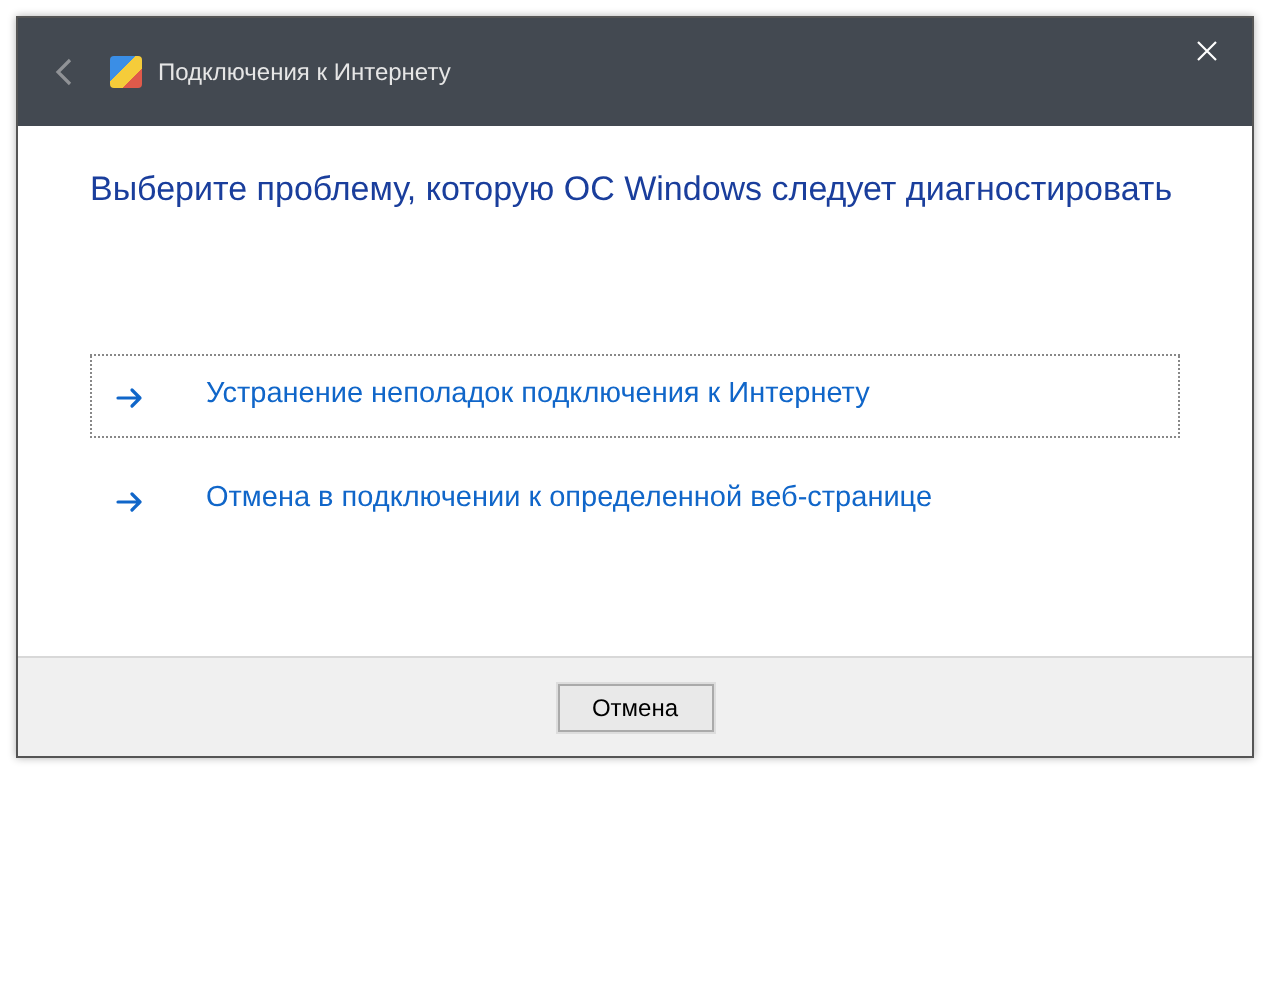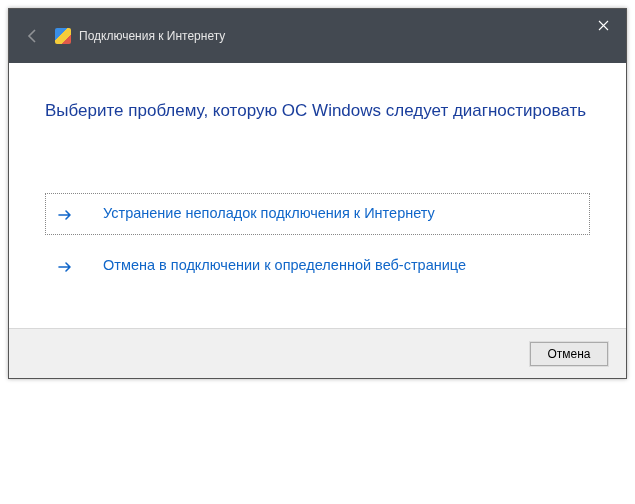--- a/index.html
+++ b/index.html
@@ -49,21 +49,21 @@
   .close-btn {
     position: absolute;
     right: 0; top: 0;
     width: 46px; height: 32px;
     display: flex; align-items: center; justify-content: center;
     color: #fff;
     cursor: pointer;
   }
   .content {
     flex: 1;
-    padding: 38px 36px 0 36px;
+    padding: 22px 36px 0 36px;
     display: flex;
     flex-direction: column;
     border-radius: 30px;
   }
   .heading {
     color: #1a3e9c;
     font-size: 17px;
     font-weight: 400;
     margin-bottom: 72px;
   }
@@ -98,21 +98,21 @@
     color: #6a6a6a;
     font-size: 11.5px;
     margin-top: 2px;
   }
   .footer {
     height: 50px;
     border-top: 1px solid #d8d8d8;
     background: #f0f0f0;
     display: flex;
     align-items: center;
-    justify-content: flex-end;
+    justify-content: center;
     padding: 0 18px;
   }
   .btn-cancel {
     min-width: 78px;
     height: 24px;
     font-size: 12px;
     font-family: inherit;
     background: #e9e9e9;
     border: 1px solid #aaa;
     box-shadow: 0 0 0 1px rgba(0,0,0,0.08);

